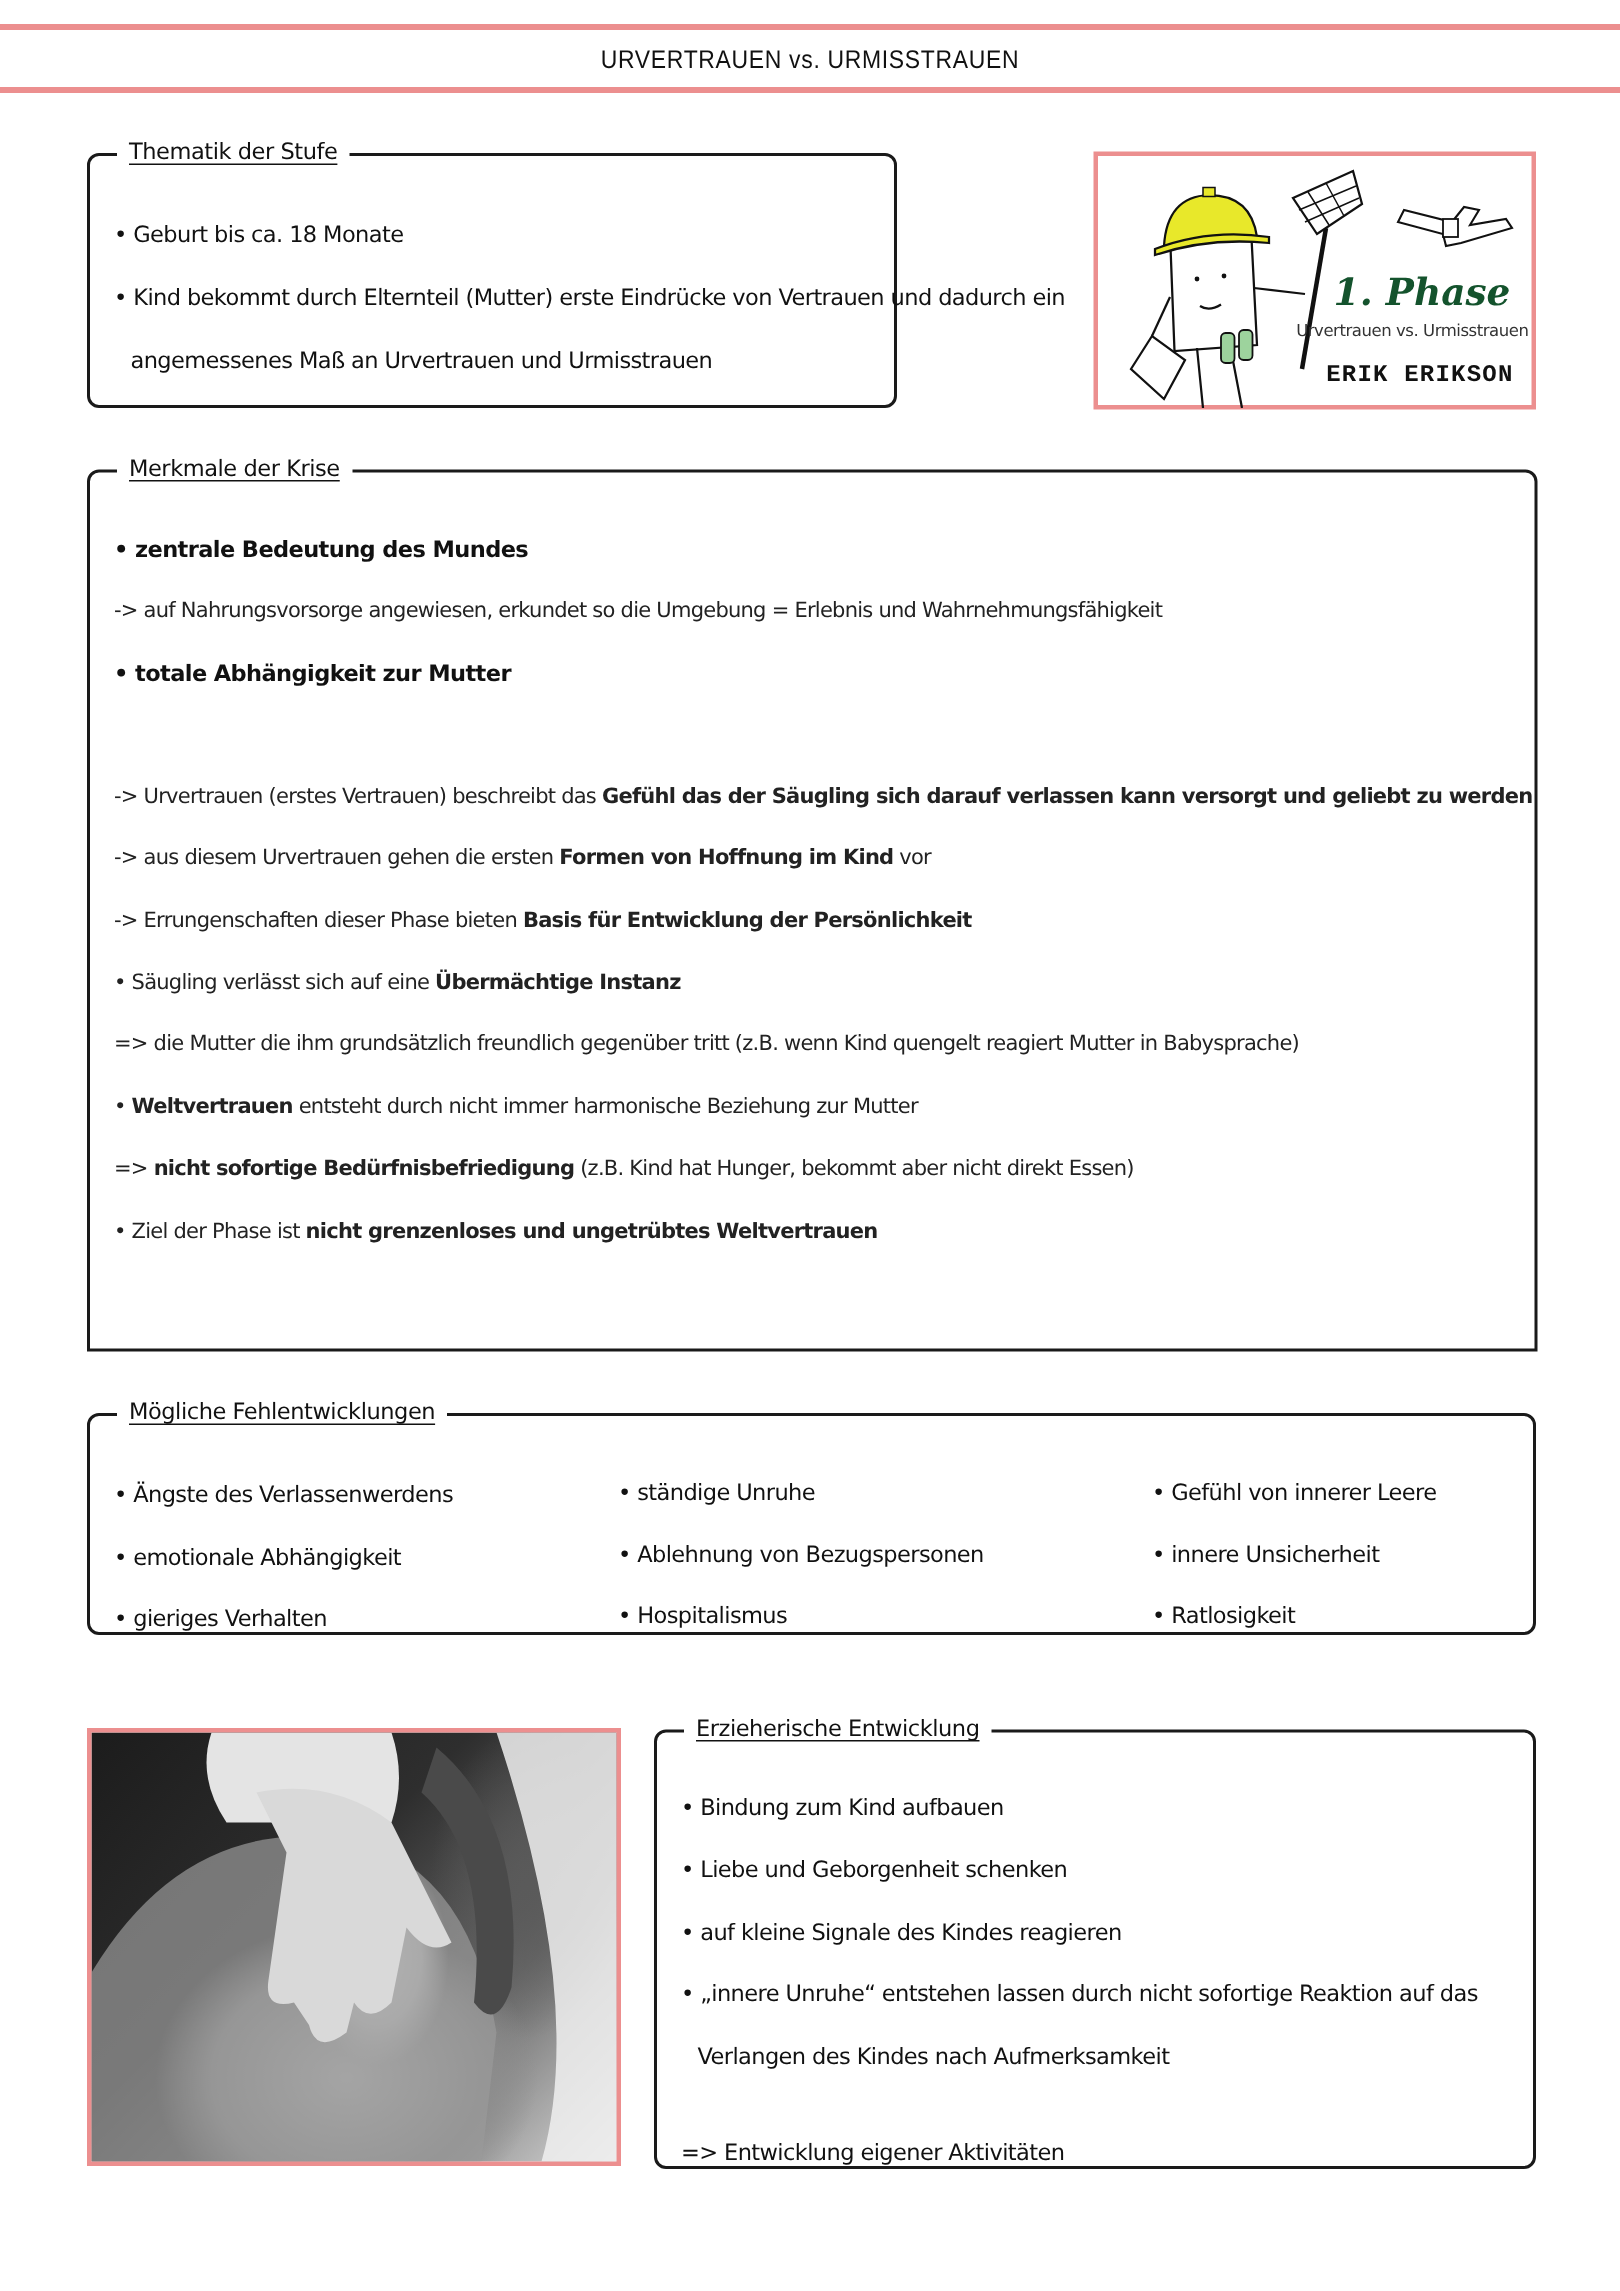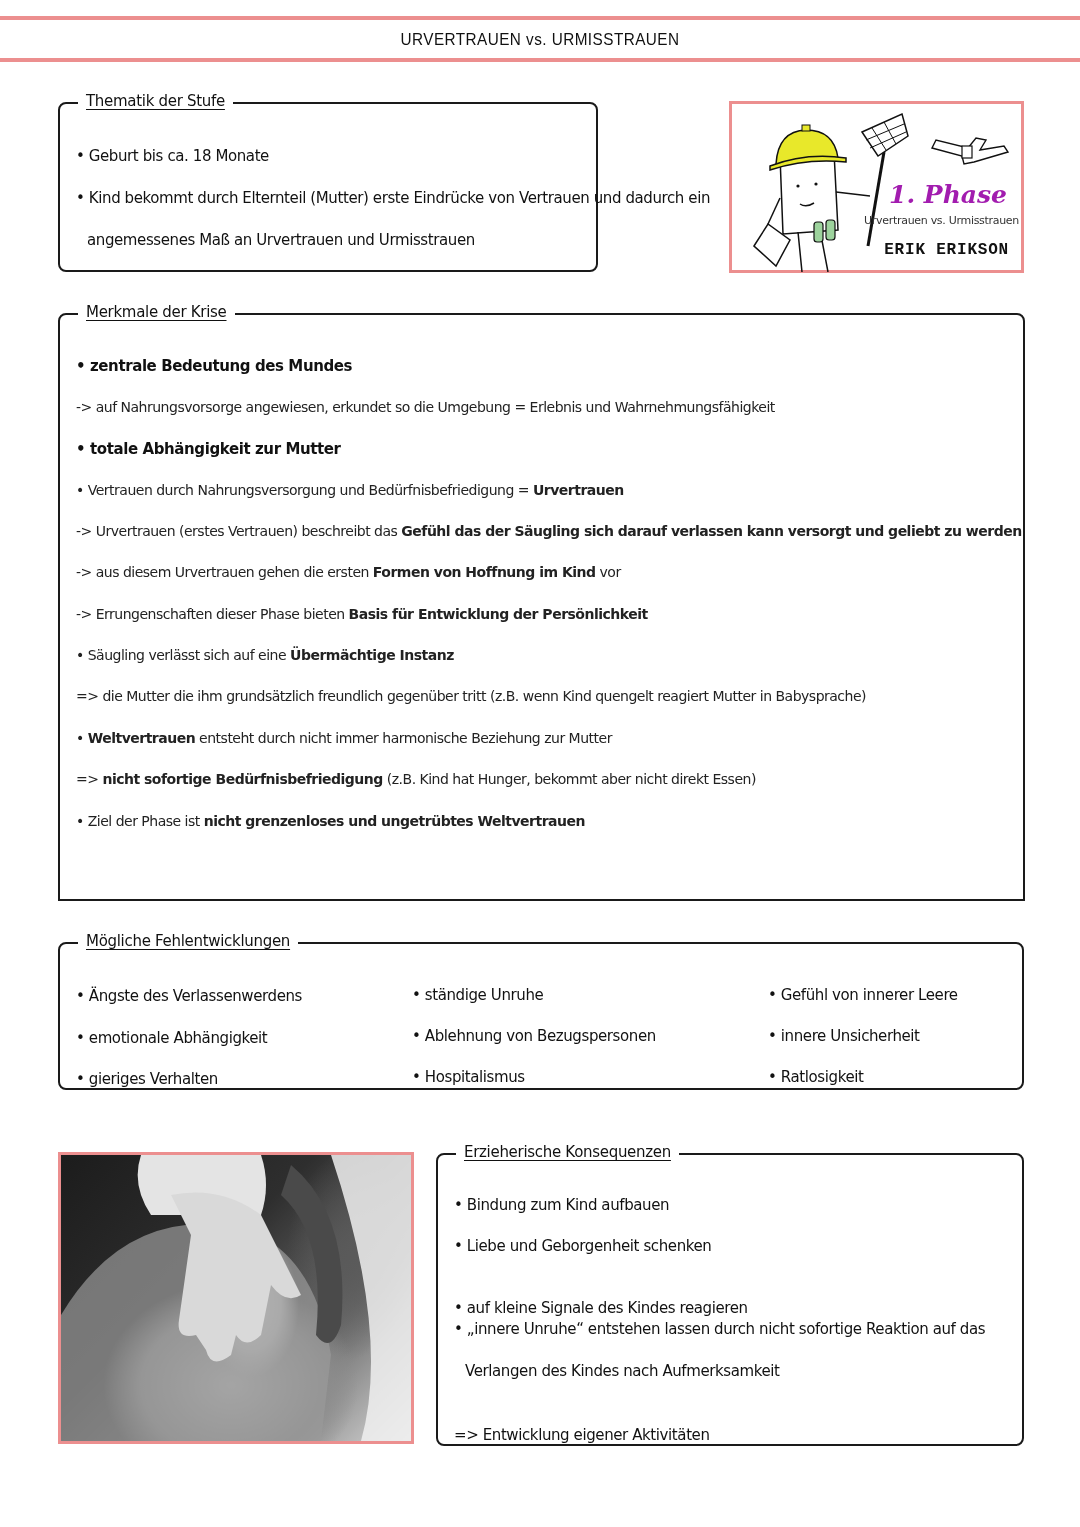--- a/index.html
+++ b/index.html
@@ -17,21 +17,21 @@
     font-size: 15px; text-decoration: underline; text-underline-offset: 3px; letter-spacing: -0.3px; }
 
   .line { position: absolute; left: 16px; white-space: nowrap; font-size: 15px; letter-spacing: -0.4px; }
   .line.light { font-weight: normal; color: #222; font-size: 14px; letter-spacing: -0.5px; }
   .b { font-weight: bold; }
 
   
   #box-thematik { left: 58px; top: 102px; width: 540px; height: 170px; }
   
   #phase-card { position: absolute; left: 729px; top: 101px; width: 295px; height: 172px; border: 3px solid #ec8f8f; background: #fff; }
-  .phase-title { position: absolute; right: 14px; top: 76px; font-family: "DejaVu Serif", serif; font-weight: bold; font-style: italic; font-size: 25px; color: #a21caf; margin-left: 15px; }
+  .phase-title { position: absolute; right: 14px; top: 76px; font-family: "DejaVu Serif", serif; font-weight: bold; font-style: italic; font-size: 25px; color: #14532d; margin-left: 15px; }
   .phase-sub { position: absolute; right: 2px; top: 110px; font-size: 11px; color: #333; letter-spacing: -0.3px; }
   .phase-author { position: absolute; right: 12px; top: 137px; font-family: Liberation Mono, monospace; font-weight: bold; font-size: 16px; letter-spacing: 0.8px; }
 
   #box-merkmale { left: 58px; top: 313px; width: 967px; height: 588px; border-radius: 8px 8px 0 0; }
   #box-fehl { left: 58px; top: 942px; width: 966px; height: 148px; }
   #box-erz { left: 436px; top: 1153px; width: 588px; height: 293px; }
 
   .col-item { position: absolute; white-space: nowrap; font-size: 15px; letter-spacing: -0.4px; }
 
   #photo { position: absolute; left: 58px; top: 1152px; width: 356px; height: 292px; border: 3px solid #ec8f8f;
@@ -90,21 +90,20 @@
   <div class="phase-sub">Urvertrauen vs. Urmisstrauen</div>
   <div class="phase-author">ERIK ERIKSON</div>
 </div>
 
 <div class="box" id="box-merkmale">
   <span class="box-label">Merkmale der Krise</span>
 
   <div class="line" style="top:42px;"><span></span><span class="b">• zentrale Bedeutung des Mundes</span><span></span></div>
   <div class="line light" style="top:84px;"><span>-&gt; auf Nahrungsvorsorge angewiesen, erkundet so die Umgebung = Erlebnis und Wahrnehmungsfähigkeit</span><span class="b"></span><span></span></div>
   <div class="line" style="top:125px;"><span></span><span class="b">• totale Abhängigkeit zur Mutter</span><span></span></div>
-  <div class="line light" style="top:167px;"><span>• Vertrauen durch Nahrungsversorgung und Bedürfnisbefriedigung = </span><span class="b">Urvertrauen</span><span></span></div>
   <div class="line light" style="top:208px;"><span>-&gt; Urvertrauen (erstes Vertrauen) beschreibt das </span><span class="b">Gefühl das der Säugling sich darauf verlassen kann versorgt und geliebt zu werden</span><span></span></div>
   <div class="line light" style="top:249px;"><span>-&gt; aus diesem Urvertrauen gehen die ersten </span><span class="b">Formen von Hoffnung im Kind</span><span> vor</span></div>
   <div class="line light" style="top:291px;"><span>-&gt; Errungenschaften dieser Phase bieten </span><span class="b">Basis für Entwicklung der Persönlichkeit</span><span></span></div>
   <div class="line light" style="top:332px;"><span>• Säugling verlässt sich auf eine </span><span class="b">Übermächtige Instanz</span><span></span></div>
   <div class="line light" style="top:373px;"><span>=&gt; die Mutter die ihm grundsätzlich freundlich gegenüber tritt (z.B. wenn Kind quengelt reagiert Mutter in Babysprache)</span><span class="b"></span><span></span></div>
   <div class="line light" style="top:415px;"><span>• </span><span class="b">Weltvertrauen</span><span> entsteht durch nicht immer harmonische Beziehung zur Mutter</span></div>
   <div class="line light" style="top:456px;"><span>=&gt; </span><span class="b">nicht sofortige Bedürfnisbefriedigung</span><span> (z.B. Kind hat Hunger, bekommt aber nicht direkt Essen)</span></div>
   <div class="line light" style="top:498px;"><span>• Ziel der Phase ist </span><span class="b">nicht grenzenloses und ungetrübtes Weltvertrauen</span><span></span></div>
 </div>
 
@@ -128,20 +127,20 @@
   <svg width="350" height="286" viewBox="0 0 350 286" style="position:absolute;left:0;top:0;">
     <path d="M0 160 Q60 60 160 70 Q250 80 270 200 L260 286 L0 286 Z" fill="#9a9a9a" opacity="0.7"></path>
     <path d="M80 0 L200 0 Q210 30 200 60 L90 60 Q70 30 80 0 Z" fill="#e4e4e4"></path>
     <path d="M110 40 Q160 30 200 60 L240 140 Q225 150 210 130 L200 180 Q185 195 175 180 L170 200 Q150 215 145 195 L135 180 Q115 185 118 165 L130 80 Z" fill="#d9d9d9"></path>
     <path d="M270 0 L350 0 L350 286 L300 286 Q330 180 270 0 Z" fill="#f0f0f0" opacity="0.85"></path>
     <path d="M230 10 Q290 60 280 170 Q270 200 255 180 Q265 80 220 40 Z" fill="#4a4a4a"></path>
   </svg>
 </div>
 
 <div class="box" id="box-erz">
-  <span class="box-label">Erzieherische Konsequenzen</span>
+  <span class="box-label">Erzieherische Entwicklung</span>
   <div class="line" style="top:41px;">• Bindung zum Kind aufbauen</div>
   <div class="line" style="top:82px;">• Liebe und Geborgenheit schenken</div>
-  <div class="line" style="top:124px;margin-top:20px;">• auf kleine Signale des Kindes reagieren</div>
+  <div class="line" style="top:124px;">• auf kleine Signale des Kindes reagieren</div>
   <div class="line" style="top:165px;">• „innere Unruhe“ entstehen lassen durch nicht sofortige Reaktion auf das</div>
   <div class="line" style="top:207px; left:27px;">Verlangen des Kindes nach Aufmerksamkeit</div>
   <div class="line" style="top:248px;margin-top:23px;">=&gt; Entwicklung eigener Aktivitäten</div>
 </div>
 
 </body></html>

